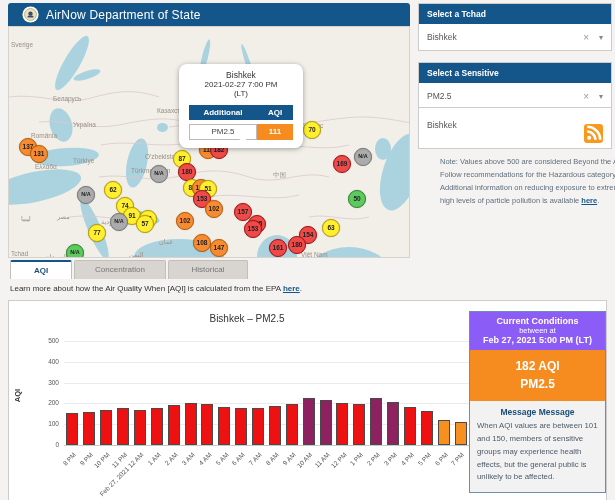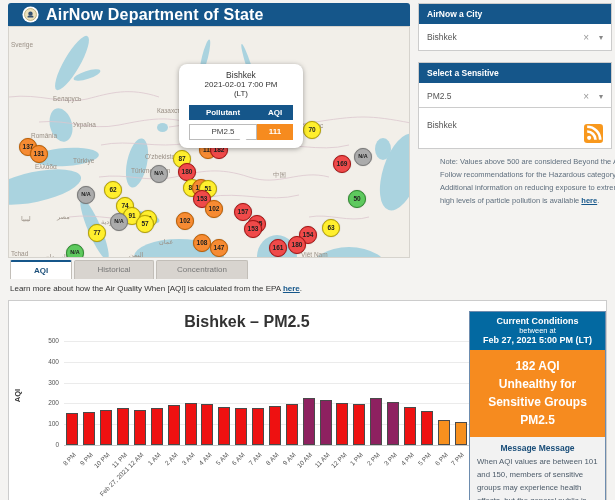--- a/index.html
+++ b/index.html
@@ -2,21 +2,21 @@
 <html><head>
 <meta charset="utf-8">
 <style>
   * { margin:0; padding:0; box-sizing:border-box; }
   html,body { width:615px; height:500px; overflow:hidden; background:#f4f3f1;
     font-family:"Liberation Sans", sans-serif; position:relative; }
 
   
   .app-header { position:absolute; left:8px; top:3px; width:402px; height:23px;
     background:#15568a; border-radius:3px 3px 0 0; display:flex; align-items:center; gap:7px; padding-left:14px; }
-  .app-header .title { color:#fff; font-size:16px; font-weight:bold; letter-spacing:.2px; }
+  .app-header .title { color:#fff; font-size:12px; font-weight:normal; letter-spacing:.2px; }
 
   
   .map-box { position:absolute; left:8px; top:26px; width:402px; height:232px;
     background:#f2efe9; overflow:hidden; border:1px solid #d6d3cd; }
   .water { position:absolute; background:#aad3df; border-radius:50%; }
   .map-label { position:absolute; font-size:6.5px; color:#9a9086; white-space:nowrap; }
   .marker { position:absolute; width:18px; height:18px; border-radius:50%; text-align:center;
     line-height:15px; font-size:6.5px; font-weight:bold; color:#222; box-shadow:0 0 1px rgba(0,0,0,.4); }
   .marker.na { font-size:5.5px; }
 
@@ -49,31 +49,31 @@
   .select-row .car { color:#888; font-size:8px; cursor:pointer; }
   .feed-box { padding:6px 8px; height:42px; position:relative; }
   .feed-box .val { font-size:8.5px; color:#555; }
   .rss { position:absolute; right:8px; bottom:5px; width:19px; height:19px; }
   .note { position:absolute; left:2px; top:155px; width:192px; font-size:7.5px; color:#5f6f7e; line-height:1.75;margin-left:20px; }
 
   
   .bottom-box { position:absolute; left:8px; top:300px; width:599px; height:212px;
     background:#fff; border:1px solid #ccc; }
   .chart-panel { position:absolute; left:12px; top:4px; width:452px; height:200px; }
-  .chart-title { position:absolute; left:0; right:0; top:8px; text-align:center; font-size:16px; color:#333; font-weight:bold; }
+  .chart-title { position:absolute; left:0; right:0; top:8px; text-align:center; font-size:10px; color:#333; font-weight:normal; }
   .ylab { position:absolute; left:-10px; top:86px; font-size:7.5px; color:#333; font-weight:bold; transform:rotate(-90deg); }
   .gridline { position:absolute; height:1px; background:#ebebeb; }
   .gridline.zero { background:#c9c9c9; }
   .ytick { position:absolute; width:38px; text-align:right; font-size:6.5px; color:#555; }
   .bar { position:absolute; border:1px solid #4a4a4a; }
   .xlab { position:absolute; font-size:6.5px; color:#555; white-space:nowrap;
     transform:rotate(-45deg); transform-origin:100% 0; }
 
   .cc-panel { position:absolute; left:460px; top:10px; width:137px; border:1px solid #6d8cae; background:#f2f2f2; }
-  .cc-hdr { background:#0369a1; color:#fff; text-align:center; padding:4px 2px 5px; }
+  .cc-hdr { background:#8b5cf6; color:#fff; text-align:center; padding:4px 2px 5px; }
   .cc-hdr .l1 { font-size:9px; font-weight:bold; }
   .cc-hdr .l2 { font-size:7.5px; }
   .cc-hdr .l3 { font-size:9px; font-weight:bold; }
   .cc-aqi { background:#f68b1f; color:#fff; text-align:center; font-size:12px; font-weight:bold;
     line-height:1.5; padding:7px 4px 8px; }
   .cc-health { padding:6px 7px 8px; }
   .cc-health .ht { text-align:center; font-size:8.5px; font-weight:bold; color:#1a4e79; margin-bottom:3px; }
   .cc-health .hb { font-size:7.8px; color:#4c5b69; line-height:1.65; }
 </style>
 </head>
@@ -176,44 +176,44 @@
       <div class="marker na" style="left: 345px; top: 121px; background: rgb(171, 171, 171); border: 1.5px solid rgb(122, 122, 122);">N/A</div>
       <div class="marker" style="left: 324px; top: 128px; background: rgb(239, 74, 74); border: 1.5px solid rgb(168, 18, 18);">169</div>
       <div class="marker" style="left: 339px; top: 163px; background: rgb(94, 201, 94); border: 1.5px solid rgb(46, 139, 46);">50</div>
       <div class="marker" style="left: 313px; top: 192px; background: rgb(255, 239, 46); border: 1.5px solid rgb(184, 164, 0);">63</div>
       <div class="marker" style="left: 290px; top: 199px; background: rgb(239, 74, 74); border: 1.5px solid rgb(168, 18, 18);">154</div>
       <div class="marker" style="left: 279px; top: 209px; background: rgb(239, 74, 74); border: 1.5px solid rgb(168, 18, 18);">180</div>
     </div>
 
   <div class="popup">
     <div class="city">Bishkek</div>
-    <div class="dt">2021-02-01 7:00 PM</div>
+    <div class="dt">2021-02-27 7:00 PM</div>
     <div class="dt">(LT)</div>
     <div class="popup-table">
       <div class="hdr">
-        <div style="width:68px;">Pollutant</div><div style="width:36px;">AQI</div>
+        <div style="width:68px;">Additional</div><div style="width:36px;">AQI</div>
       </div>
       <div>
         <div style="display:inline-block;width:68px;height:16px;line-height:14px;border:1px solid #bbb;font-size:8px;color:#444;background:#fff;">PM2.5</div><div style="display:inline-block;width:36px;height:16px;line-height:16px;background:#f68b1f;color:#fff;font-size:8px;font-weight:bold;">111</div>
       </div>
     </div>
   </div>
   <div class="popup-tail" style="left:226px;"></div>
 </div>
 
 <div class="tabs">
   <div class="tab t0 active">AQI</div>
+  <div class="tab t1">Concentration</div>
   <div class="tab t2">Historical</div>
-  <div class="tab t1">Concentration</div>
 </div>
 <div class="learn-more"><span>Learn more about how the Air Quality When [AQI] is calculated from the EPA </span><a href="#" class="inline-link">here</a><span>.</span></div>
 
 <div class="sidebar">
   <div class="side-box" style="top:3px;">
-    <div class="side-hdr">AirNow a City</div>
+    <div class="side-hdr">Select a Tchad</div>
     <div class="select-row">
       <span class="val">Bishkek</span>
       <span class="clr">×</span>
       <span class="car">▾</span>
     </div>
   </div>
   <div class="side-box" style="top:62px;">
     <div class="side-hdr">Select a Sensitive</div>
     <div class="select-row">
       <span class="val">PM2.5</span>
@@ -299,21 +299,20 @@
       <div class="xlab" style="right: 12.4375px; top: 146px;">7 PM</div>
     </div>
   <div class="cc-panel">
     <div class="cc-hdr">
       <div class="l1">Current Conditions</div>
       <div class="l2">between at</div>
       <div class="l3">Feb 27, 2021 5:00 PM (LT)</div>
     </div>
     <div class="cc-aqi">
       <div>182 AQI</div>
-      <div>Unhealthy for Sensitive Groups</div>
       <div>PM2.5</div>
     </div>
     <div class="cc-health">
       <div class="ht">Message Message</div>
       <div class="hb">When AQI values are between 101 and 150, members of sensitive groups may experience health effects, but the general public is unlikely to be affected.</div>
     </div>
   </div>
 </div>
 
 </body></html>

